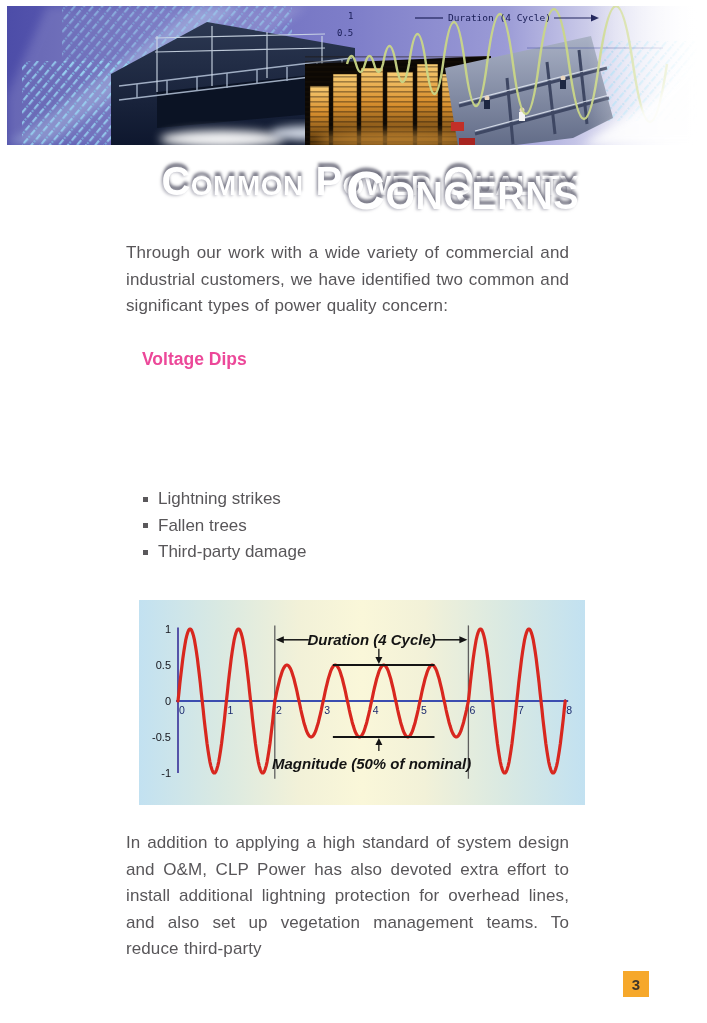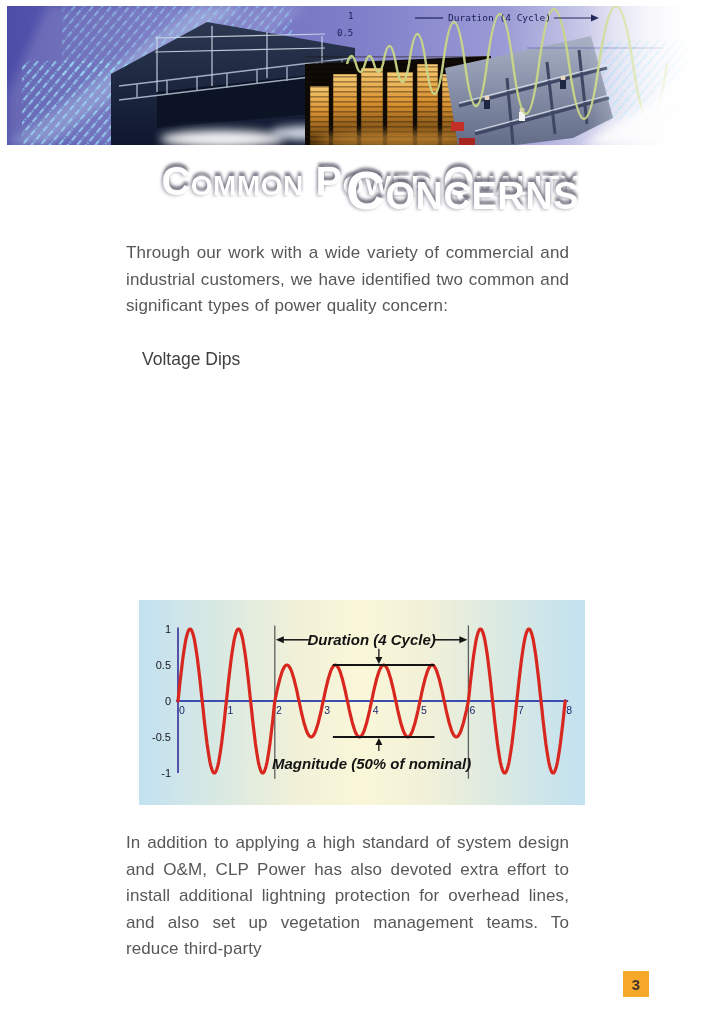--- a/index.html
+++ b/index.html
@@ -13,22 +13,22 @@
   .title-line{position:absolute;right:128px;color:#ffffff;font-weight:bold;
               font-variant:small-caps;white-space:nowrap;line-height:1;
               text-shadow:0 -4px 3px rgba(104,104,120,.85), -2px 1px 3px rgba(128,128,145,.5);}
   .title-1{top:137px;font-size:40px;letter-spacing:.5px;margin-top:24px;}
   .title-2{top:163px;font-size:54px;letter-spacing:.5px;text-align:center;}
 
   
   .body{position:absolute;left:126px;width:443px;margin:0;color:#585659;
         font-size:17px;line-height:26.6px;text-align:justify;letter-spacing:.1px;word-spacing:.6px;}
   .intro{top:240px;}
-  .section-h{position:absolute;left:142px;top:349px;margin:0;color:#404040;
-             font-size:17.5px;font-weight:normal;}
+  .section-h{position:absolute;left:142px;top:349px;margin:0;color:#ec4899;
+             font-size:17.5px;font-weight:bold;}
   .body2{top:370px;}
   .causes{position:absolute;left:143px;top:486px;margin:0;padding:0;list-style:none;}
   .causes li{display:flex;align-items:center;gap:10px;height:26.6px;
              color:#585659;font-size:17px;}
   .blt{width:5px;height:5px;background:#5a585b;flex:none;}
   .closing{top:830px;}
 
   
   #chart{position:absolute;left:139px;top:600px;width:446px;height:205px;
          background:linear-gradient(90deg,#c2e1f1 0%,#d9e9e2 18%,#f2f1d8 36%,
@@ -187,20 +187,34 @@
   </svg>
 
   <div class="title-line title-1">Common Power Quality</div>
   <div class="title-line title-2">Concerns</div>
 
   <p class="body intro">Through our work with a wide variety of commercial and industrial customers, we have identified two common and significant types of power quality concern:</p>
 
   <h3 class="section-h">Voltage Dips</h3>
 
 
+  <ul class="causes">
+    <li>
+      <span class="blt"></span>
+      <span>Lightning strikes</span>
+    </li>
+    <li>
+      <span class="blt"></span>
+      <span>Fallen trees</span>
+    </li>
+    <li>
+      <span class="blt"></span>
+      <span>Third-party damage</span>
+    </li>
+  </ul>
 
   <div id="chart">
       <svg viewBox="0 0 446 205" width="446" height="205">
         <line x1="135.8" y1="25.39999999999999" x2="135.8" y2="178.76" stroke="#5f5f5f" stroke-width="1.3"></line>
         <line x1="329.4" y1="25.39999999999999" x2="329.4" y2="178.76" stroke="#5f5f5f" stroke-width="1.3"></line>
         <line x1="39" y1="27.560000000000002" x2="39" y2="173" stroke="#5553a8" stroke-width="2"></line>
         <line x1="37" y1="101" x2="429.2" y2="101" stroke="#3b4db0" stroke-width="2"></line>
         <line x1="39" y1="99" x2="39" y2="104" stroke="#3b4db0" stroke-width="1"></line>
         <text x="43" y="114" text-anchor="middle" font-size="10.5" font-family="&quot;Liberation Sans&quot;,sans-serif" fill="#1c2a6e">0</text>
         <line x1="87.4" y1="99" x2="87.4" y2="104" stroke="#3b4db0" stroke-width="1"></line>

